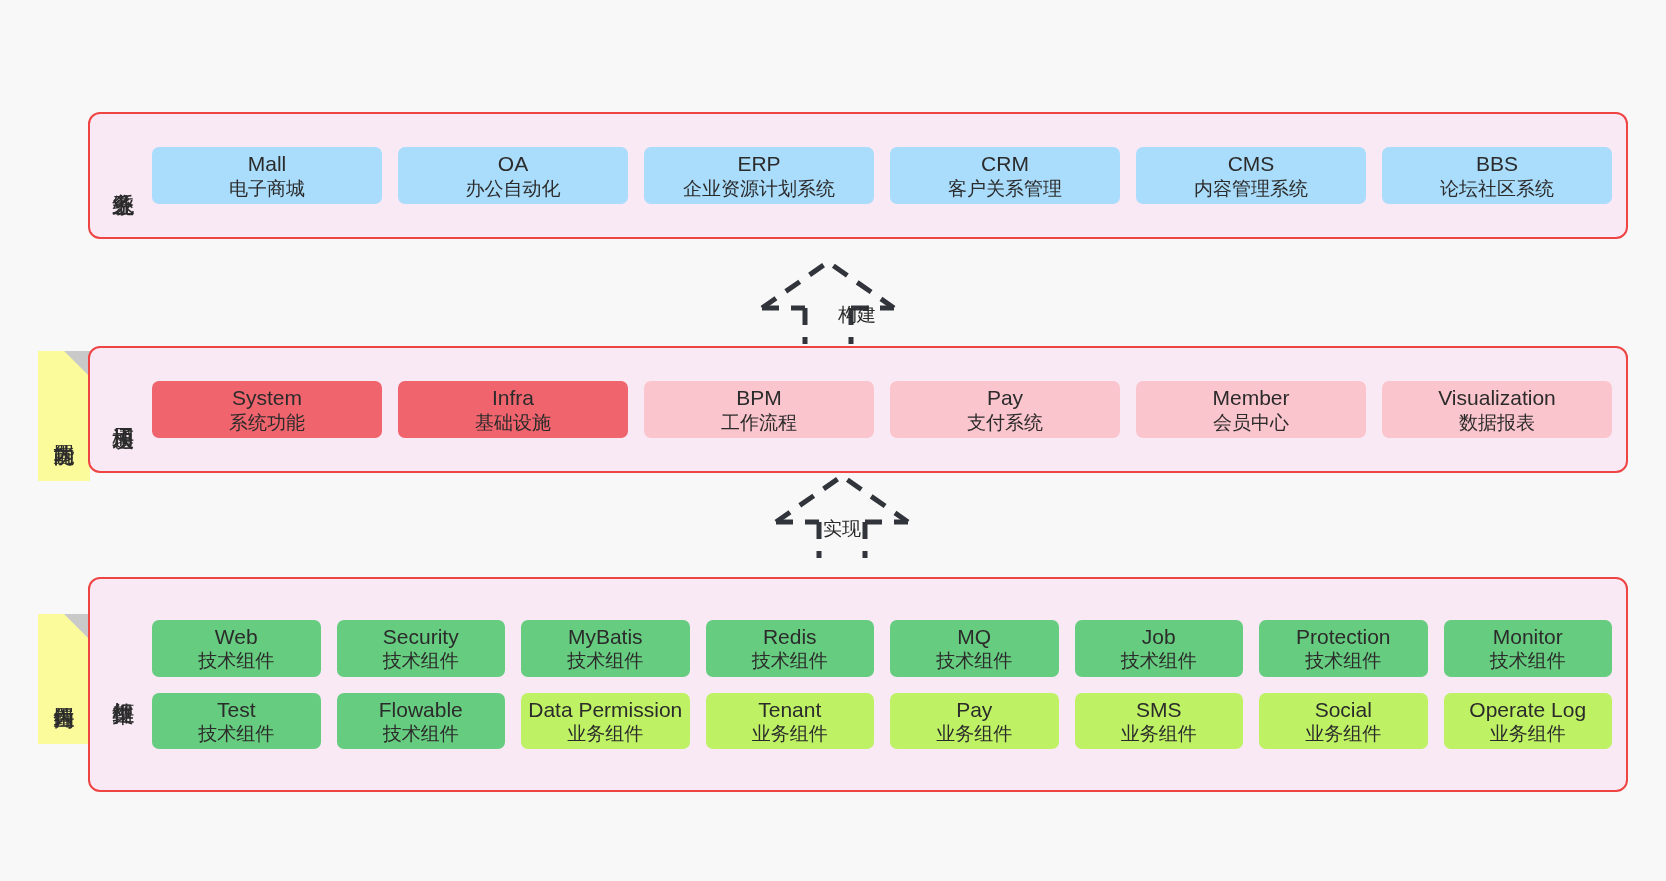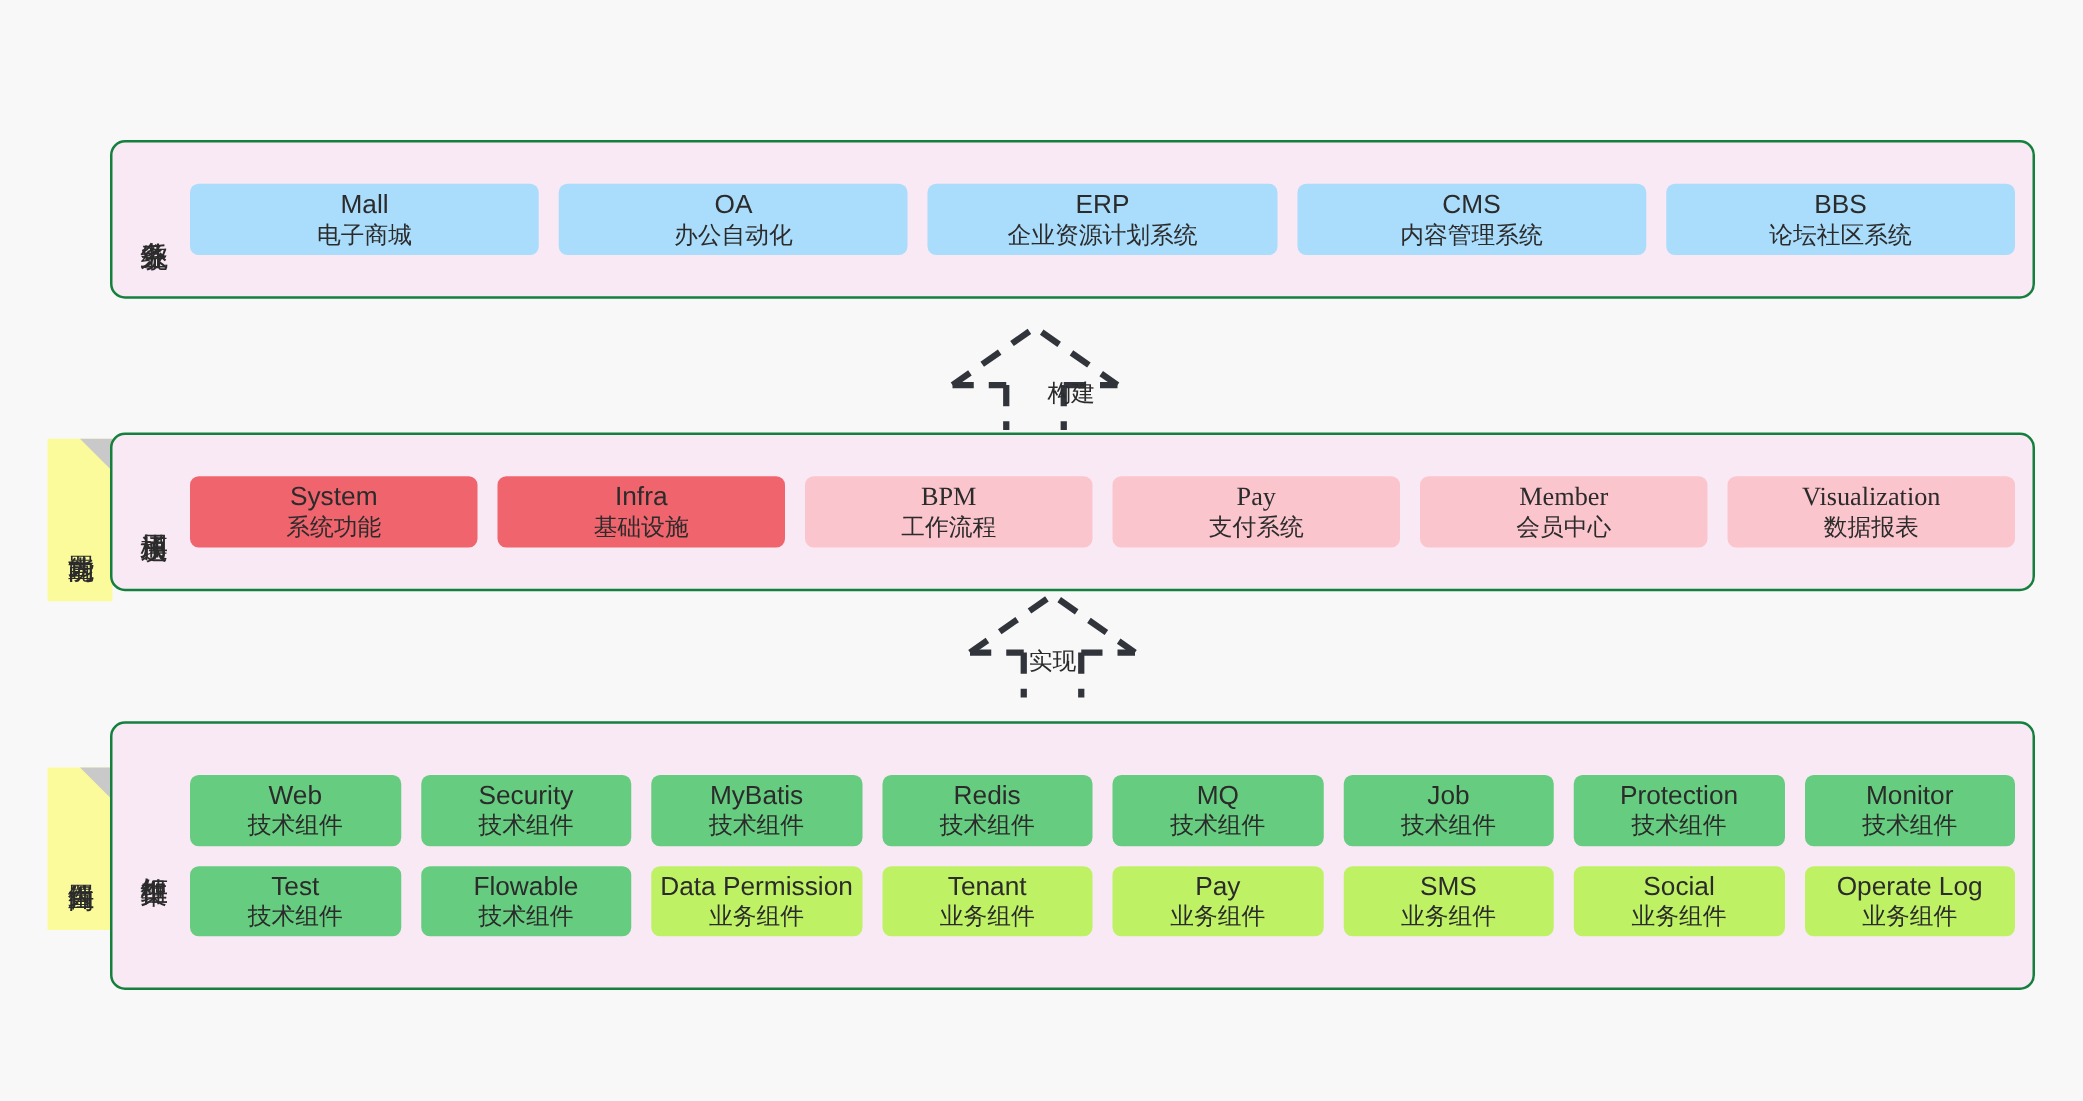--- a/index.html
+++ b/index.html
@@ -12,21 +12,21 @@
     overflow:hidden;
     position:relative;
   }
   #stage{position:absolute;left:0;top:0;width:1666px;height:881px;}
 
   
   .layer{
     position:absolute;
     box-sizing:border-box;
     background:#f9e9f4;
-    border:2px solid #15803d;
+    border:2px solid #ef4444;
     border-radius:12px;
     display:flex;
     align-items:stretch;
   }
   .layer-title{
     flex:0 0 auto;
     width:42px;
     display:flex;
     align-items:center;
     justify-content:center;
@@ -65,21 +65,21 @@
     text-align:center;
     padding:4px 6px;
     box-sizing:border-box;
     line-height:1.22;
   }
   .card .t1{font-size:21px;white-space:normal;}
   .card .t2{font-size:19px;white-space:nowrap;}
 
   .blue{background:#aadcfb;}
   .red{background:#f0646d;}
-  .pink{background:#fbc5cd;font-family:Liberation Serif, serif;}
+  .pink{background:#fbc5cd;}
   .green{background:#66cc7f;text-align:center;}
   .lgreen{background:#bef264;}
 
   
   .note{
     position:absolute;
     background:#fbfb9c;
     color:#2b2b2b;
     font-size:21px;
     line-height:1.14;
@@ -126,20 +126,24 @@
           <div class="t1">Mall</div>
           <div class="t2">电子商城</div>
         </div>
         <div class="card blue">
           <div class="t1">OA</div>
           <div class="t2">办公自动化</div>
         </div>
         <div class="card blue">
           <div class="t1">ERP</div>
           <div class="t2">企业资源计划系统</div>
+        </div>
+        <div class="card blue">
+          <div class="t1">CRM</div>
+          <div class="t2">客户关系管理</div>
         </div>
         <div class="card blue">
           <div class="t1">CMS</div>
           <div class="t2">内容管理系统</div>
         </div>
         <div class="card blue">
           <div class="t1">BBS</div>
           <div class="t2">论坛社区系统</div>
         </div>
       </div>

